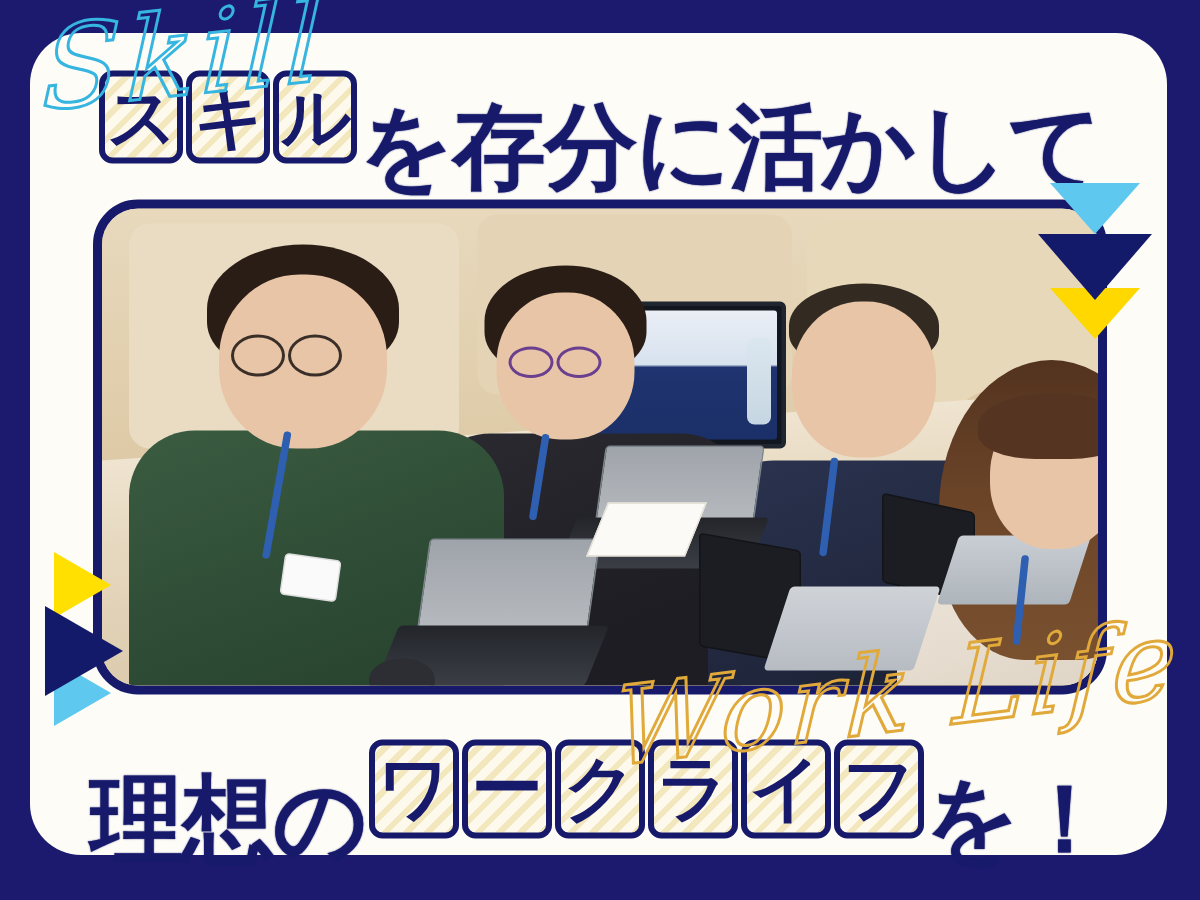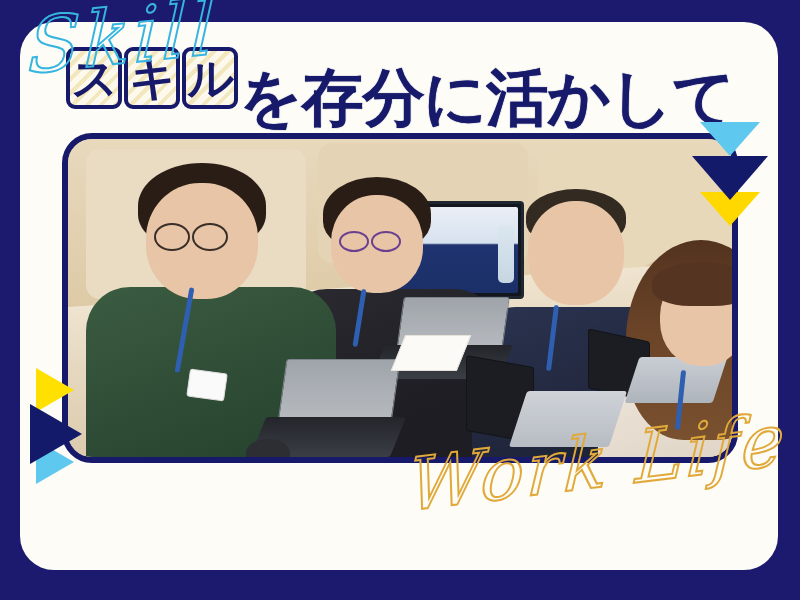--- a/index.html
+++ b/index.html
@@ -293,14 +293,24 @@
 
   <div class="tri tl-y"></div>
   <div class="tri tl-b"></div>
   <div class="tri tl-n"></div>
   <div class="tri tr-b"></div>
   <div class="tri tr-y"></div>
   <div class="tri tr-n"></div>
 
   <div class="script script-work">Work Life</div>
 
+  <div class="headline bottom">
+    <span class="plain">理想の</span>
+    <span class="boxchar">ワ</span>
+    <span class="boxchar">ー</span>
+    <span class="boxchar">ク</span>
+    <span class="boxchar">ラ</span>
+    <span class="boxchar">イ</span>
+    <span class="boxchar">フ</span>
+    <span class="plain">を！</span>
+  </div>
 
 </div>
 
 </body></html>

